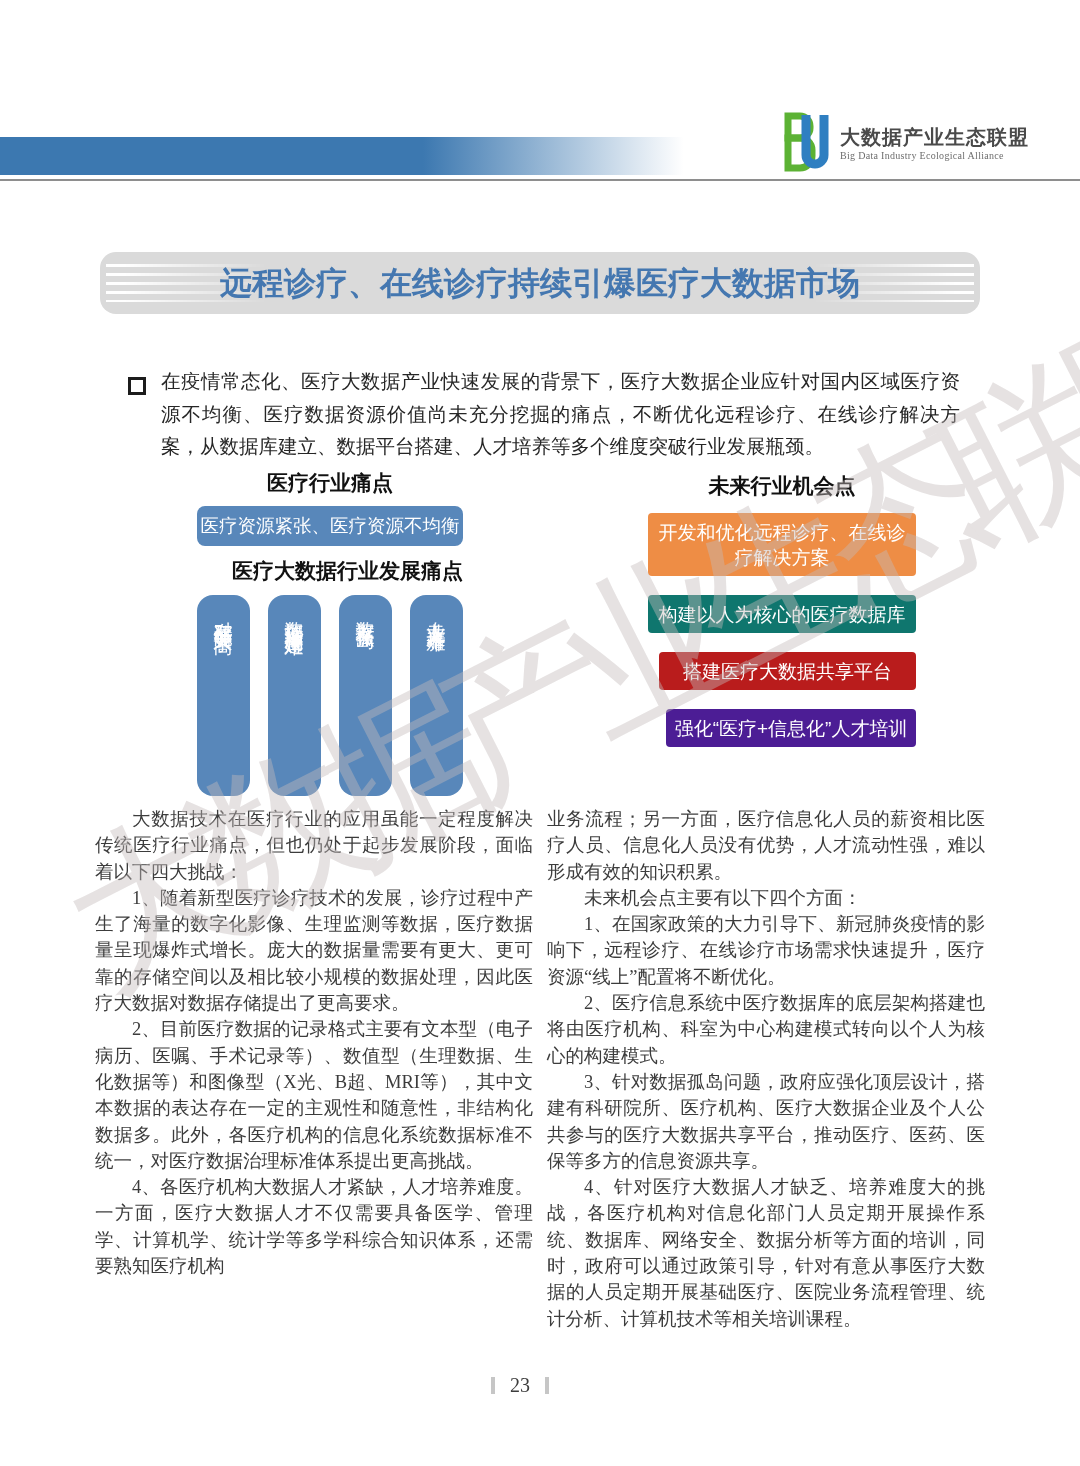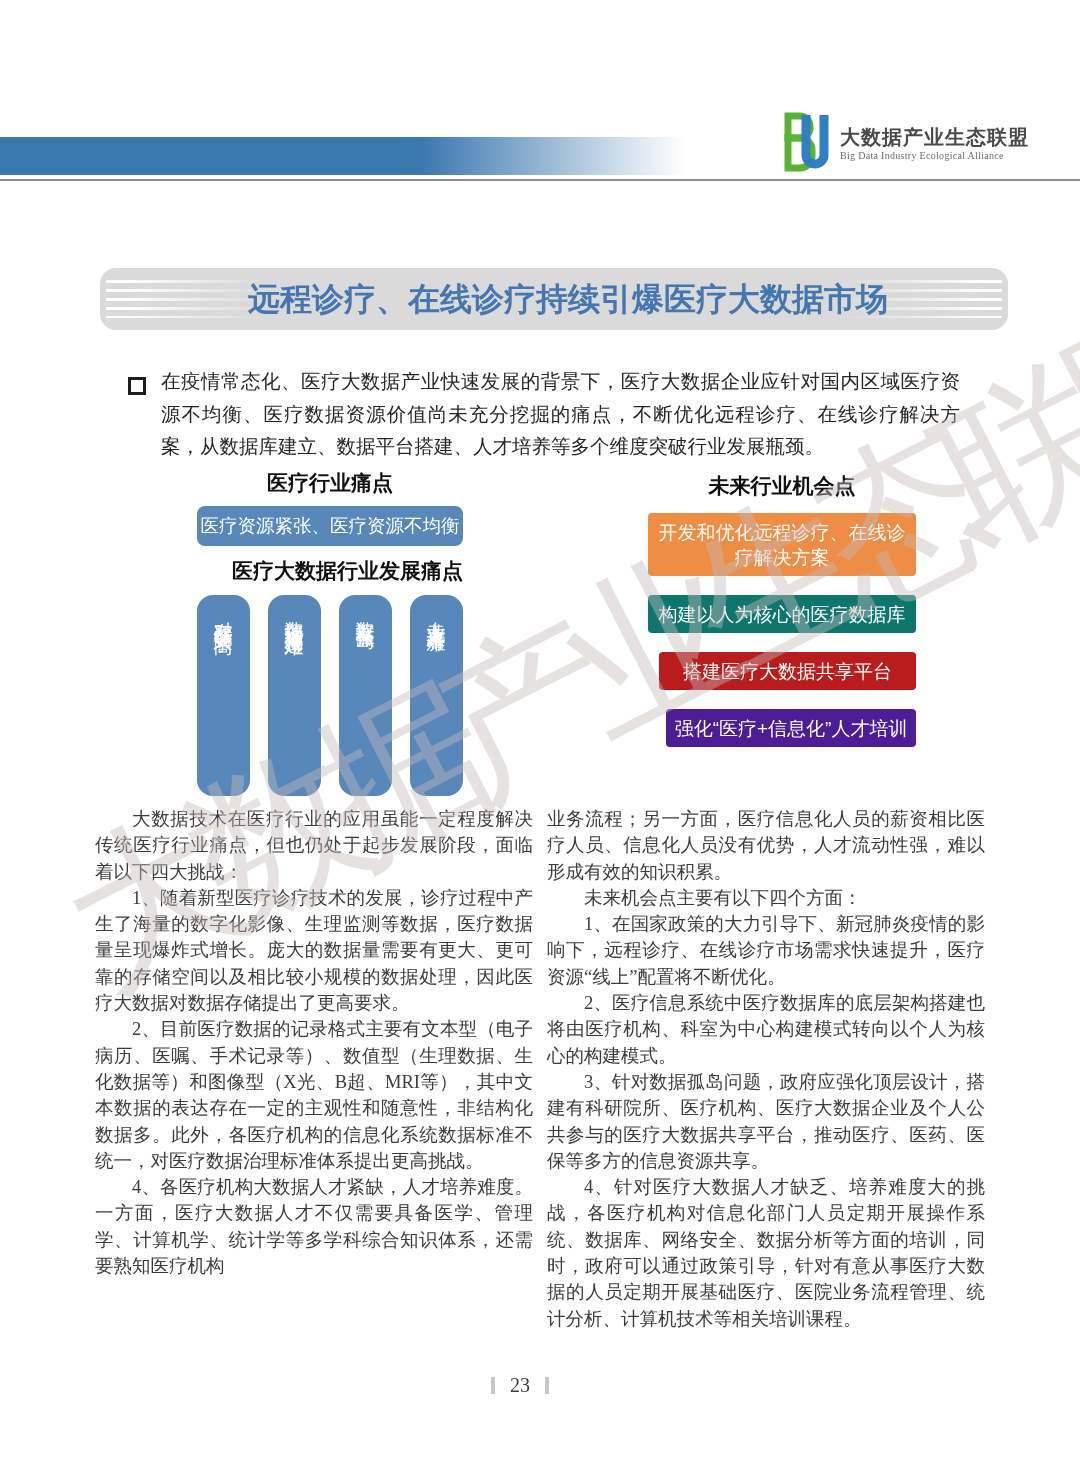--- a/index.html
+++ b/index.html
@@ -11,22 +11,22 @@
       background:linear-gradient(to right,#3c78b0 0%,#3c78b0 60%,rgba(60,120,176,0) 97%);}
   .header-rule{position:absolute;top:179px;left:0;width:1080px;height:2px;background:#8e8e8e;}
   .logo{position:absolute;top:110px;left:778px;display:flex;align-items:center;}
   .logo-mark{width:52px;height:66px;margin-right:10px;}
   .logo-cn{font-family:"Liberation Sans","DejaVu Sans",sans-serif;font-weight:bold;
       font-size:20px;color:#4a4a4a;letter-spacing:1px;line-height:24px;}
   .logo-en{font-family:"Liberation Serif","DejaVu Serif",serif;font-size:10px;color:#6d6d6d;
       letter-spacing:.3px;line-height:13px;}
 
   
-  .banner{position:absolute;left:100px;top:268px;width:880px;height:62px;
-      background:#dadada;border-radius:16px;padding-left:28px;}
+  .banner{position:absolute;left:100px;top:252px;width:880px;height:62px;
+      background:#dadada;border-radius:16px;}
   .banner .stripes{position:absolute;top:12px;bottom:12px;width:170px;
       background:repeating-linear-gradient(to bottom,#fff 0 3px,rgba(255,255,255,0) 3px 9px);}
   .banner .stripes.left{left:6px;
       -webkit-mask-image:linear-gradient(to right,#000 10%,transparent 95%);
       mask-image:linear-gradient(to right,#000 10%,transparent 95%);}
   .banner .stripes.right{right:6px;
       -webkit-mask-image:linear-gradient(to left,#000 10%,transparent 95%);
       mask-image:linear-gradient(to left,#000 10%,transparent 95%);}
   .banner h1{position:relative;margin:0;text-align:center;line-height:62px;font-size:32px;
       font-weight:bold;color:#4477b0;

